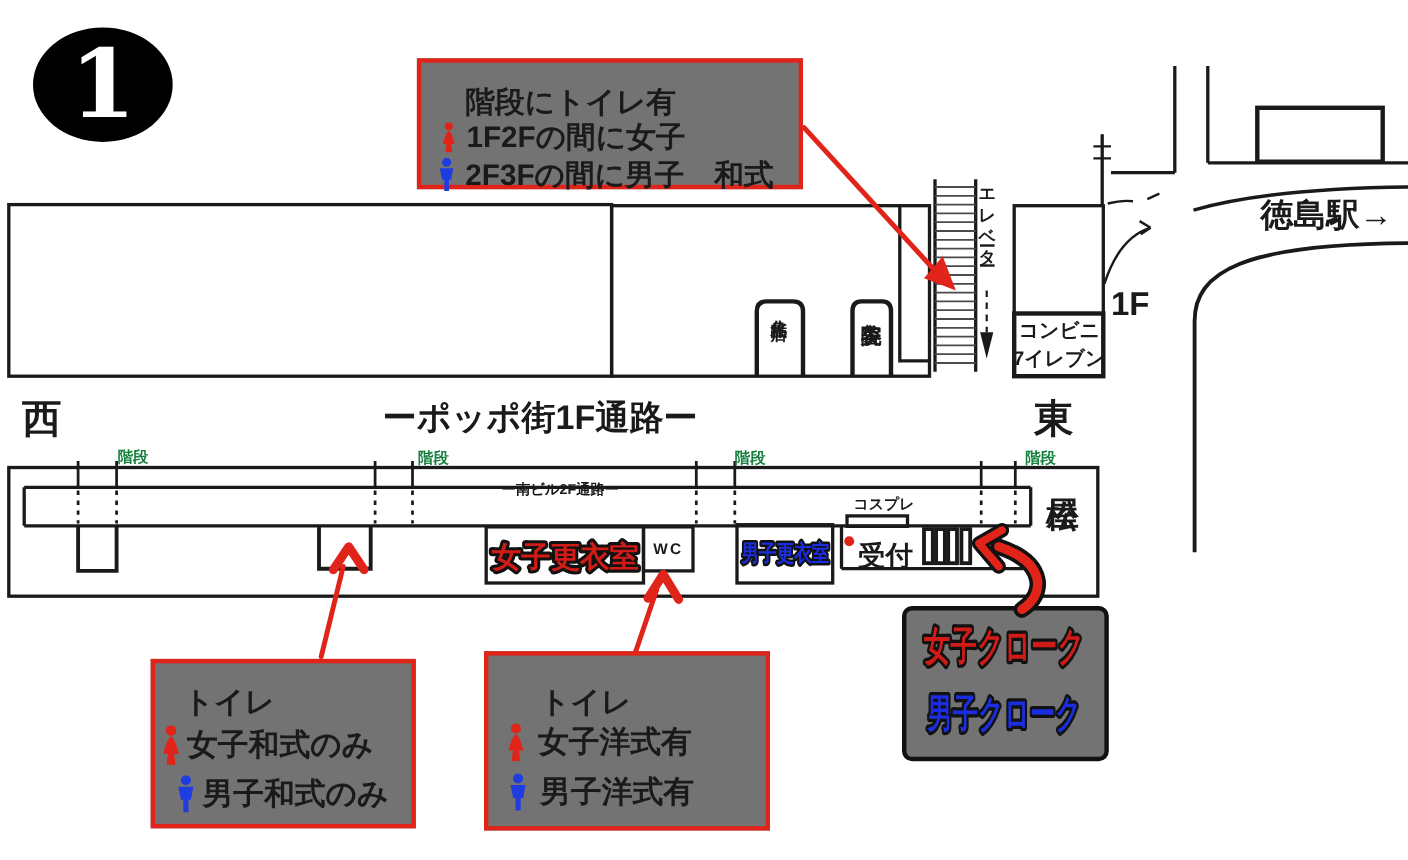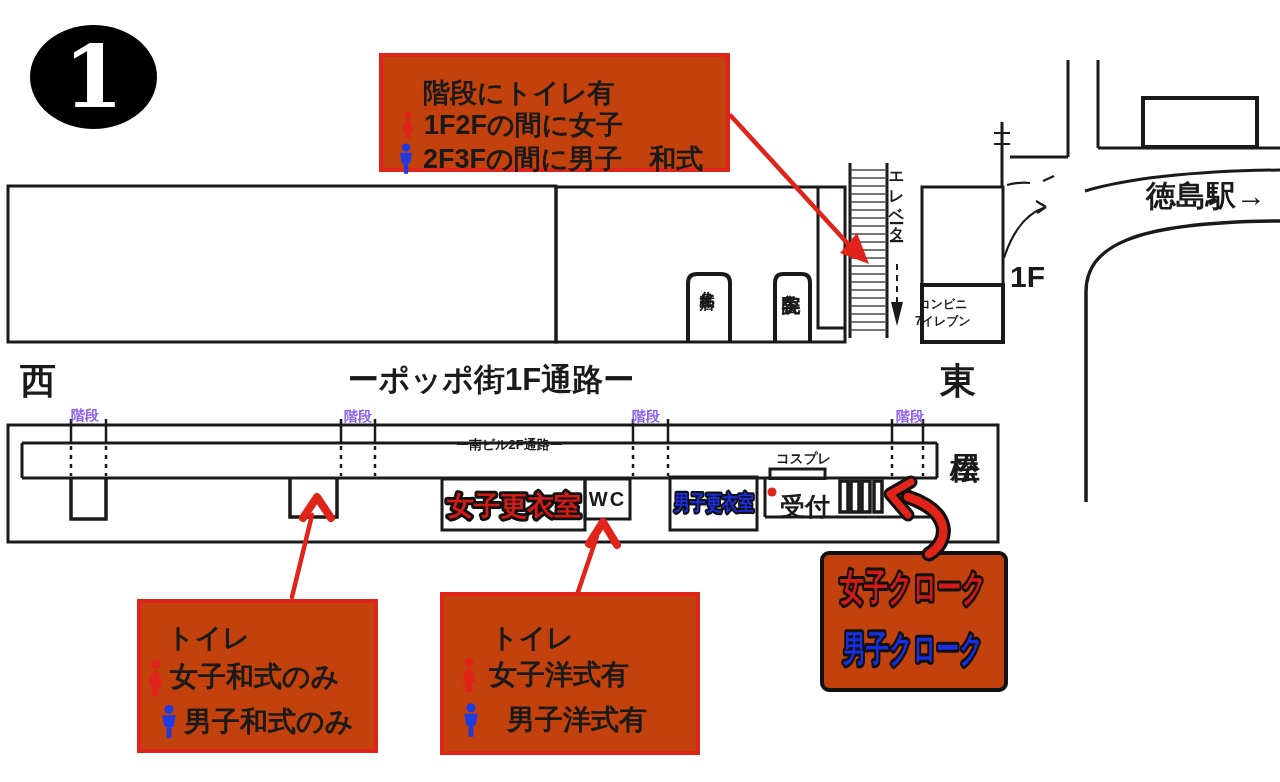--- a/index.html
+++ b/index.html
@@ -4,22 +4,22 @@
 <style>
   html,body{margin:0;padding:0;background:#ffffff;}
   #stage{position:relative;width:1280px;height:782px;background:#ffffff;overflow:hidden;
          font-family:"Liberation Sans",sans-serif;color:#1a1a1a;}
   svg{display:block;}
   #base-svg,#top-svg{position:absolute;left:0;top:0;pointer-events:none;}
   #base-svg{z-index:1;}
   #top-svg{z-index:6;}
   .label{position:absolute;z-index:3;font-weight:700;line-height:1;white-space:nowrap;color:#1a1a1a;}
   .vert{writing-mode:vertical-rl;text-orientation:upright;}
-  .stair-label{font-size:14px;color:#8b5cf6;z-index:4;}
-  .box{position:absolute;z-index:2;background:#c2410c;box-sizing:border-box;}
+  .stair-label{font-size:14px;color:#15803d;z-index:4;margin-left:36px;}
+  .box{position:absolute;z-index:2;background:#737373;box-sizing:border-box;}
   .red-box{border:4px solid #e02419;}
   #badge{position:absolute;left:30px;top:25px;width:127px;height:104px;background:#000;
          border-radius:50%;z-index:2;display:flex;align-items:center;justify-content:center;}
   #badge span{color:#fff;font-family:"DejaVu Serif",serif;font-weight:700;font-size:86px;line-height:1;}
   .row{position:absolute;display:flex;align-items:center;}
   .row .txt{font-weight:700;}
   .abs{position:absolute;}
   .flexc{display:flex;align-items:center;justify-content:center;}
   #conv-label{flex-direction:column;text-align:center;font-weight:700;}
   .sign-text{font-family:"Liberation Sans",sans-serif;font-weight:700;paint-order:stroke;stroke:#111111;stroke-linejoin:round;}
@@ -122,35 +122,35 @@
   </div>
 
   <div class="label" style="left:20px;top:363px;font-size:36px;">西</div>
   <div class="label" style="left:330px;top:364px;width:322px;text-align:center;font-size:31px;">ーポッポ街1F通路ー</div>
   <div class="label" style="left:940px;top:363px;font-size:36px;">東</div>
 
   <div class="label vert" style="left:700px;top:279px;height:62px;font-size:15px;letter-spacing:1px;">化粧品店</div>
   <div class="label vert" style="left:782px;top:279px;height:64px;font-size:19px;">美容院</div>
   <div class="label vert" style="left:889px;top:162px;height:102px;font-size:15.5px;">エレベーター</div>
 
-  <div class="label flexc" id="conv-label" style="left:904px;top:286px;width:78px;height:54px;font-size:12px;line-height:1.45;">
+  <div class="label flexc" id="conv-label" style="left:924px;top:286px;width:78px;height:54px;font-size:18px;line-height:1.45;">
     <span>コンビニ</span>
     <span>7イレブン</span>
   </div>
 
   <div class="label" style="left:1010px;top:262px;font-size:30px;">1F</div>
   <div class="label" style="left:1146px;top:181px;font-size:30px;">徳島駅→</div>
 
   <div class="label stair-label" style="left:71px;top:408px;">階段</div>
   <div class="label stair-label" style="left:344px;top:409px;">階段</div>
   <div class="label stair-label" style="left:632px;top:409px;">階段</div>
   <div class="label stair-label" style="left:896px;top:409px;">階段</div>
 
   <div class="label" style="left:456px;top:438px;font-size:13px;">ー南ビル2F通路ー</div>
-  <div class="label flexc" style="left:585px;top:479px;width:45px;height:40px;font-size:20px;letter-spacing:2px;">WC</div>
+  <div class="label flexc" style="left:585px;top:479px;width:45px;height:40px;font-size:14px;letter-spacing:2px;">WC</div>
   <div class="label" style="left:776px;top:452px;font-size:13.5px;font-family:Liberation Serif, serif;">コスプレ</div>
   <div class="label" style="left:780px;top:494px;font-size:25px;">受付</div>
   <div class="label vert" style="left:950px;top:429px;height:64px;font-size:30px;">松屋</div>
 
   <div class="box red-box" style="left:137px;top:599px;width:241px;height:154px;">
     <div class="abs" style="left:26px;top:17px;font-size:27px;font-weight:700;">トイレ</div>
     <div class="row" style="left:4px;top:53px;height:42px;gap:4px;justify-content:space-between;">
       <svg width="21" height="39" viewBox="0 0 22 38">
           <use href="#sym-female" fill="#e02419"></use>
         </svg>
@@ -165,21 +165,21 @@
   </div>
 
   <div class="box red-box" style="left:440px;top:592px;width:260px;height:163px;">
     <div class="abs" style="left:47px;top:24px;font-size:27px;font-weight:700;">トイレ</div>
     <div class="row" style="left:15px;top:58px;height:42px;gap:10px;">
       <svg width="20" height="38" viewBox="0 0 22 38">
           <use href="#sym-female" fill="#e02419"></use>
         </svg>
       <span class="txt" style="font-size:28px;">女子洋式有</span>
     </div>
-    <div class="row" style="left:17px;top:103px;height:42px;gap:26px;">
+    <div class="row" style="left:17px;top:103px;height:42px;gap:10px;">
       <svg width="20" height="37" viewBox="0 0 22 38">
           <use href="#sym-male" fill="#1e3ce0"></use>
         </svg>
       <span class="txt" style="font-size:28px;">男子洋式有</span>
     </div>
   </div>
 
   <div class="box" style="left:820px;top:551px;width:188px;height:141px;border:4px solid #111;border-radius:9px;"></div>
 
   <svg id="top-svg" width="1280" height="782" viewBox="0 0 1280 782">

